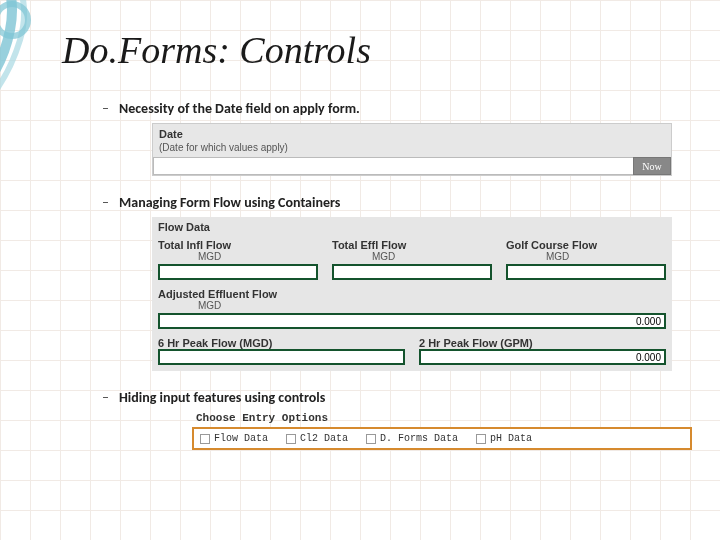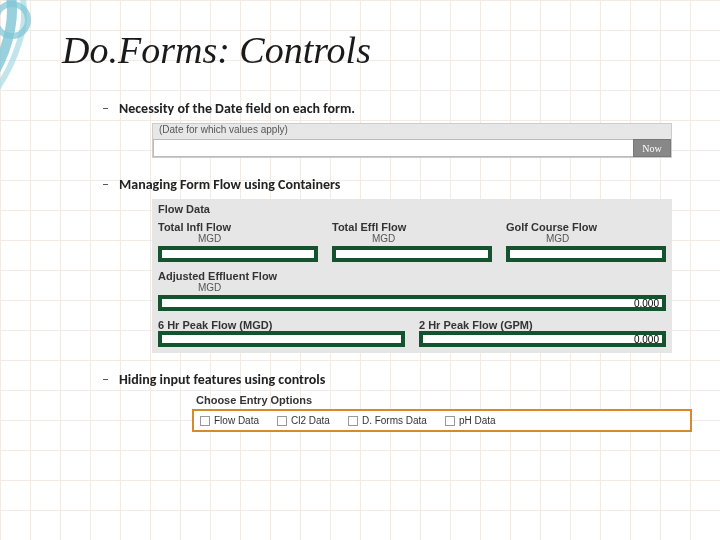--- a/index.html
+++ b/index.html
@@ -86,30 +86,30 @@
   }
   .fig-flow .section-title {
     font-weight: 700; font-size: 11px; margin-bottom: 6px;
   }
   .fig-flow .row3 { display: flex; gap: 14px; margin-bottom: 0; align-items: center; }
   .fig-flow .col { flex: 1; }
   .fig-flow .lbl-bold { font-weight: 700; font-size: 11px; }
   .fig-flow .lbl-sub { font-size: 10px; color: #555; margin-bottom: 2px; padding-left: 40px; }
   .fig-flow input.wide {
     width: 100%; height: 16px;
-    border: 4px solid #14532d; background: #fff;
+    border: 2px solid #14532d; background: #fff;
     font-size: 10px; padding: 0 3px;
   }
   .fig-flow .single { margin-top: 8px; }
   .fig-flow .row2 { display: flex; gap: 14px; margin-top: 8px; }
   .fig-flow .row2 .col { flex: 1; }
   
   .fig-choose {
     width: 500px;
-    font-family: Liberation Sans, sans-serif;
+    font-family: Liberation Mono, monospace;
     font-size: 10px;
     color: #333;
   }
   .fig-choose .bar-title {
     font-weight: 700; font-size: 11px; margin: 0 0 3px 4px;
   }
   .fig-choose .bar {
     border: 2px solid #d68a2e;
     background: #fff;
     display: flex;
@@ -134,24 +134,25 @@
   <path d="M55 5 Q95 50 80 100 Q65 150 28 180 Q0 205 18 265 Q38 345 33 440 Q30 540 38 660" fill="none" stroke="#a8d8e2" stroke-width="6" opacity="0.7"></path>
   <circle cx="72" cy="80" r="16" fill="none" stroke="#7ec4d4" stroke-width="6" opacity="0.7"></circle>
 </svg>
 
 <div class="content">
 
   <h1 class="title">Do.Forms: Controls</h1>
 
   <div class="bullet">
     <span class="dash">–</span>
-    <span>Necessity of the Date field on each form.</span>
+    <span>Necessity of the Date field on apply form.</span>
   </div>
   <div class="figure">
     <div class="fig-date">
+      <div class="hdr">Date</div>
       <div class="sub">(Date for which values apply)</div>
       <div class="inputrow">
         <input value="" style="">
         <div class="now-btn">Now</div>
       </div>
     </div>
   </div>
 
   <div class="bullet">
     <span class="dash">–</span>

